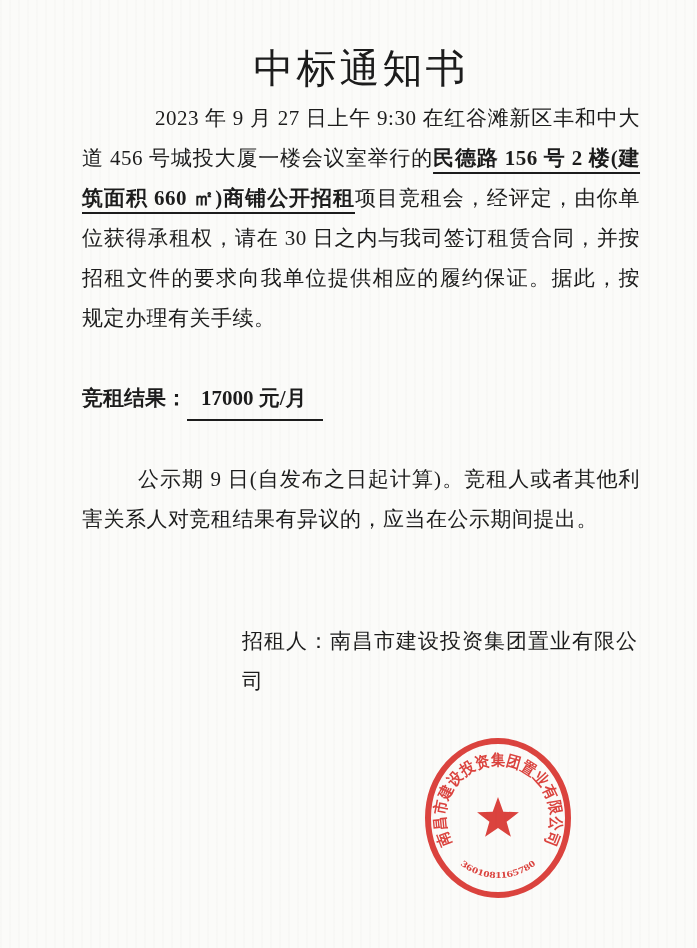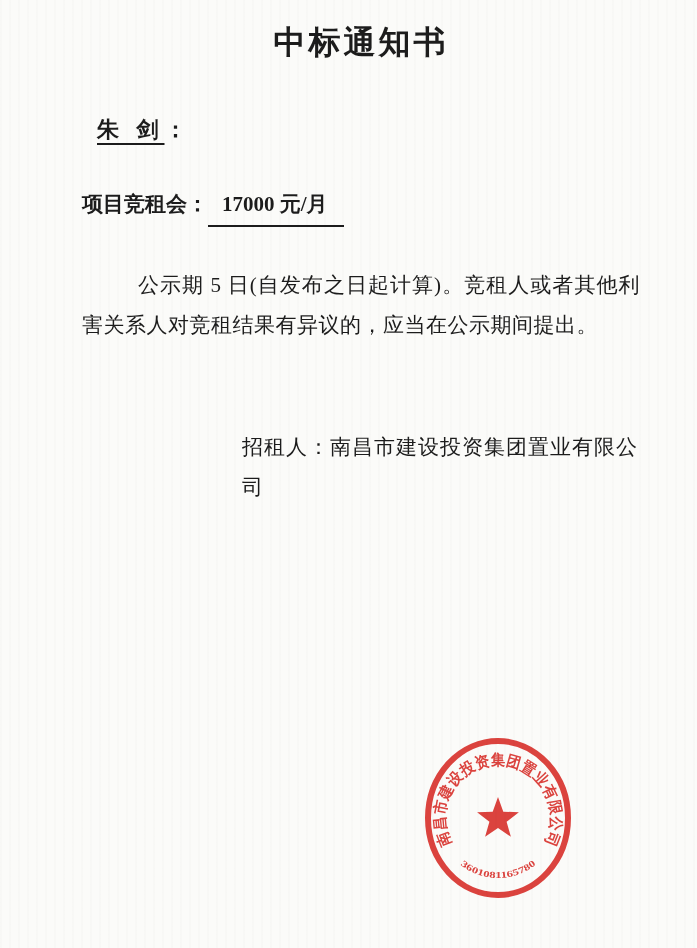--- a/index.html
+++ b/index.html
@@ -17,24 +17,24 @@
   .page{
     position:relative;
     width:697px; height:948px;
     overflow:hidden;
     padding:0 57px 0 82px;
     background:
       repeating-linear-gradient(90deg, rgba(120,120,110,0.025) 0 2px, rgba(0,0,0,0) 2px 9px),
       var(--paper);
   }
   .doc-title{
-    margin-top:21px;
-    font-size:32px;
+    margin-top:48px;
+    font-size:40px;
     line-height:42px;
-    font-weight:bold;
+    font-weight:normal;
     text-align:center;
     letter-spacing:3px;
   }
   .salutation{
     margin-top:53px;
     margin-left:15px;
     font-size:22px;
     line-height:28px;
     font-weight:bold;
   }
@@ -109,30 +109,30 @@
     fill:var(--seal);
   }
 </style>
 </head>
 <body>
 
 <div class="page">
 
   <h1 class="doc-title">中标通知书</h1>
 
-  <div class="salutation">
-    <span class="name">朱 剑</span><span>：</span>
+
+  <p class="body-para">
+    <span>2023 年 9 月 27 日上午 9:30 在红谷滩新区丰和中大道 456 号城投大厦一楼会议室举行的</span><span class="hl">民德路 156 号 2 楼(建筑面积 660 ㎡)商铺公开招租</span><span>项目竞租会，经评定，由你单位获得承租权，请在 30 日之内与我司签订租赁合同，并按招租文件的要求向我单位提供相应的履约保证。据此，按规定办理有关手续。</span>
+  </p>
+
+  <div class="result-line">
+    <span>竞租结果：</span><span class="value">17000 元/月</span>
   </div>
 
-
-  <div class="result-line">
-    <span>项目竞租会：</span><span class="value">17000 元/月</span>
-  </div>
-
-  <p class="notice-para">公示期 5 日(自发布之日起计算)。竞租人或者其他利害关系人对竞租结果有异议的，应当在公示期间提出。</p>
+  <p class="notice-para">公示期 9 日(自发布之日起计算)。竞租人或者其他利害关系人对竞租结果有异议的，应当在公示期间提出。</p>
 
 
   <div class="signature-line">
     <span>招租人：</span><span>南昌市建设投资集团置业有限公司</span>
   </div>
 
 
   <svg class="seal" viewBox="0 0 160 175" aria-hidden="true">
     <defs>
       <path id="seal-top-arc" d="M 34.1 113.5 A 53 53 0 1 1 125.9 113.5" fill="none"></path>

